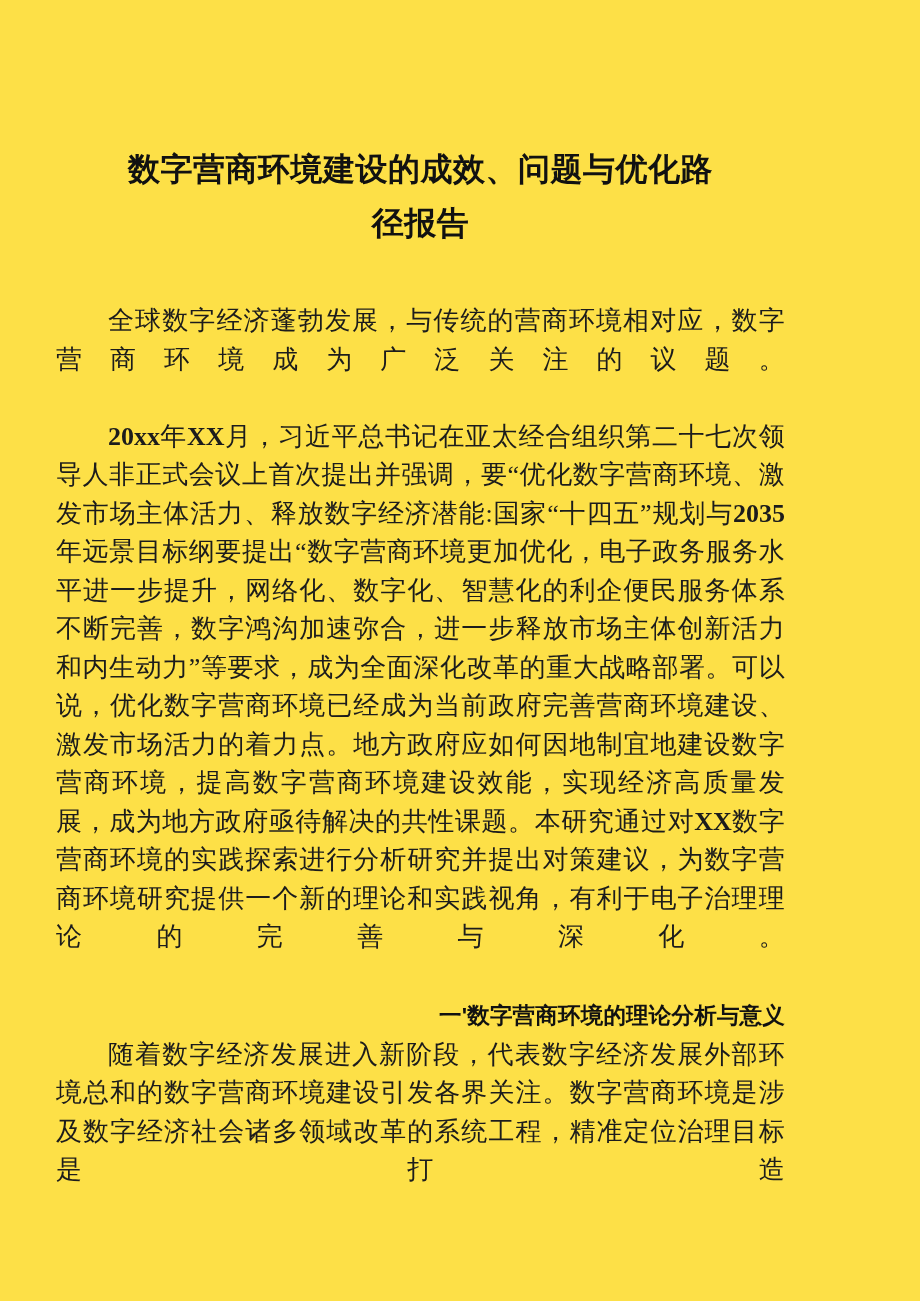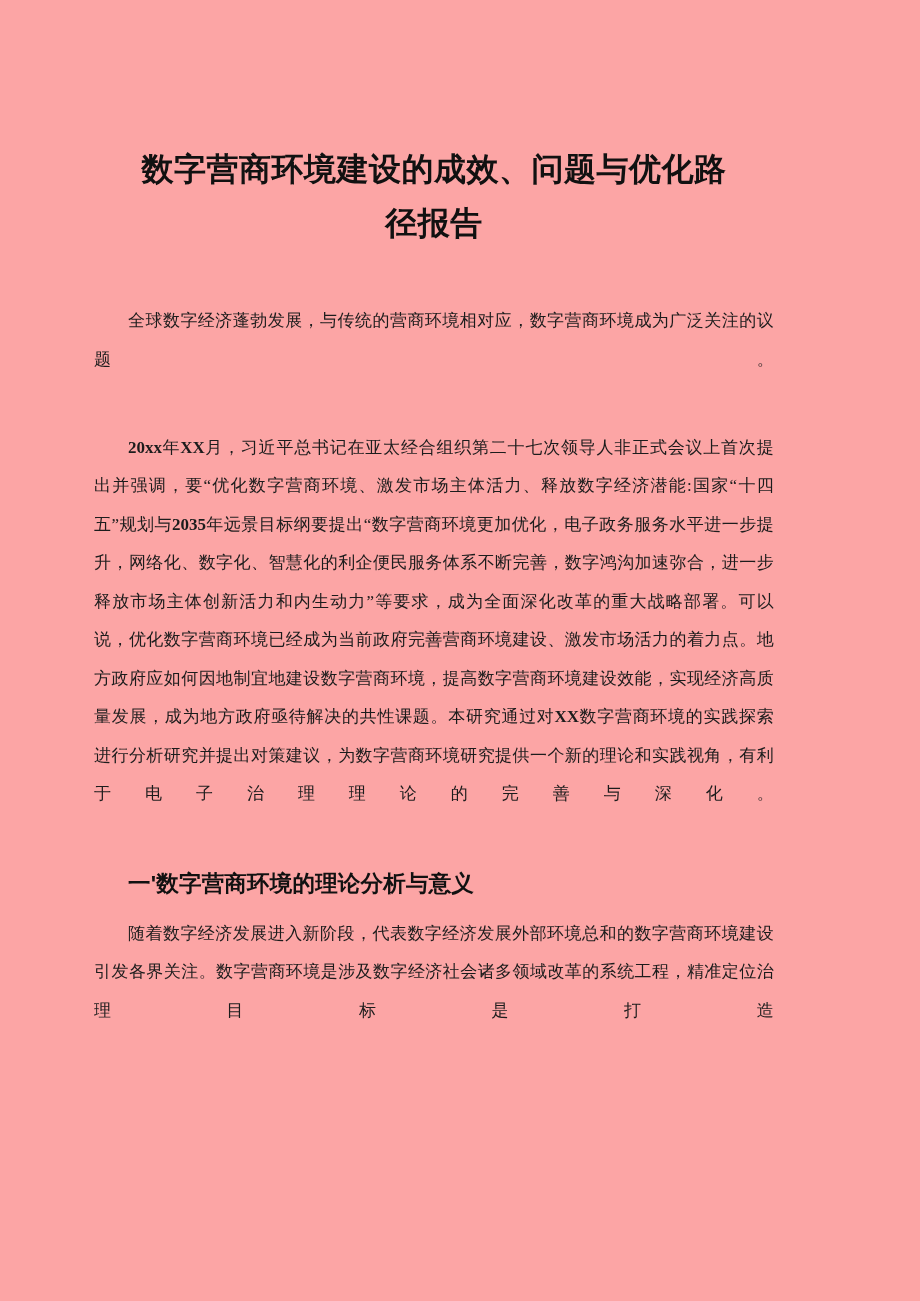--- a/index.html
+++ b/index.html
@@ -16,23 +16,23 @@
     color: #1a1a1a;
     -webkit-font-smoothing: antialiased;
   }
 
   .page {
     position: absolute;
     left: 0;
     top: 0;
     width: 920px;
     height: 1301px;
-    background: #fca5a5;
+    background: #fde047;
     box-sizing: border-box;
-    padding: 0 135px 0 83px;
+    padding: 0 135px 0 56px;
   }
 
   
   .doc-title {
     margin: 0;
     padding-top: 142px;
     font-family: "Liberation Sans", "DejaVu Sans", sans-serif;
     font-weight: bold;
     font-size: 32px;
     line-height: 54px;
@@ -41,22 +41,22 @@
     color: #111111;
     word-break: break-all;
   }
 
   
   .body-block {
     margin-top: 52px;
   }
 
   p.para {
-    margin: 11px;
-    font-size: 17px;
+    margin: 0;
+    font-size: 26px;
     line-height: 38.5px;
     text-align: justify;
     text-justify: inter-character;
     text-indent: 2em;
     color: #1c1c1c;
     letter-spacing: 0.35px;
     word-break: break-all;
     font-family: "Liberation Serif", "DejaVu Serif", serif;
   }
 
@@ -79,21 +79,21 @@
 
   
   h2.section-heading {
     margin: 0;
     padding-top: 2px;
     font-family: "Liberation Sans", "DejaVu Sans", sans-serif;
     font-weight: bold;
     font-size: 22.5px;
     line-height: 38.5px;
     text-indent: 2em;
-    text-align: left;
+    text-align: right;
     color: #111111;
     letter-spacing: 0.2px;
     word-break: break-all;
   }
 
   .heading-sep {
     font-family: "Liberation Sans", "DejaVu Sans", sans-serif;
     font-weight: bold;
   }
 </style>

